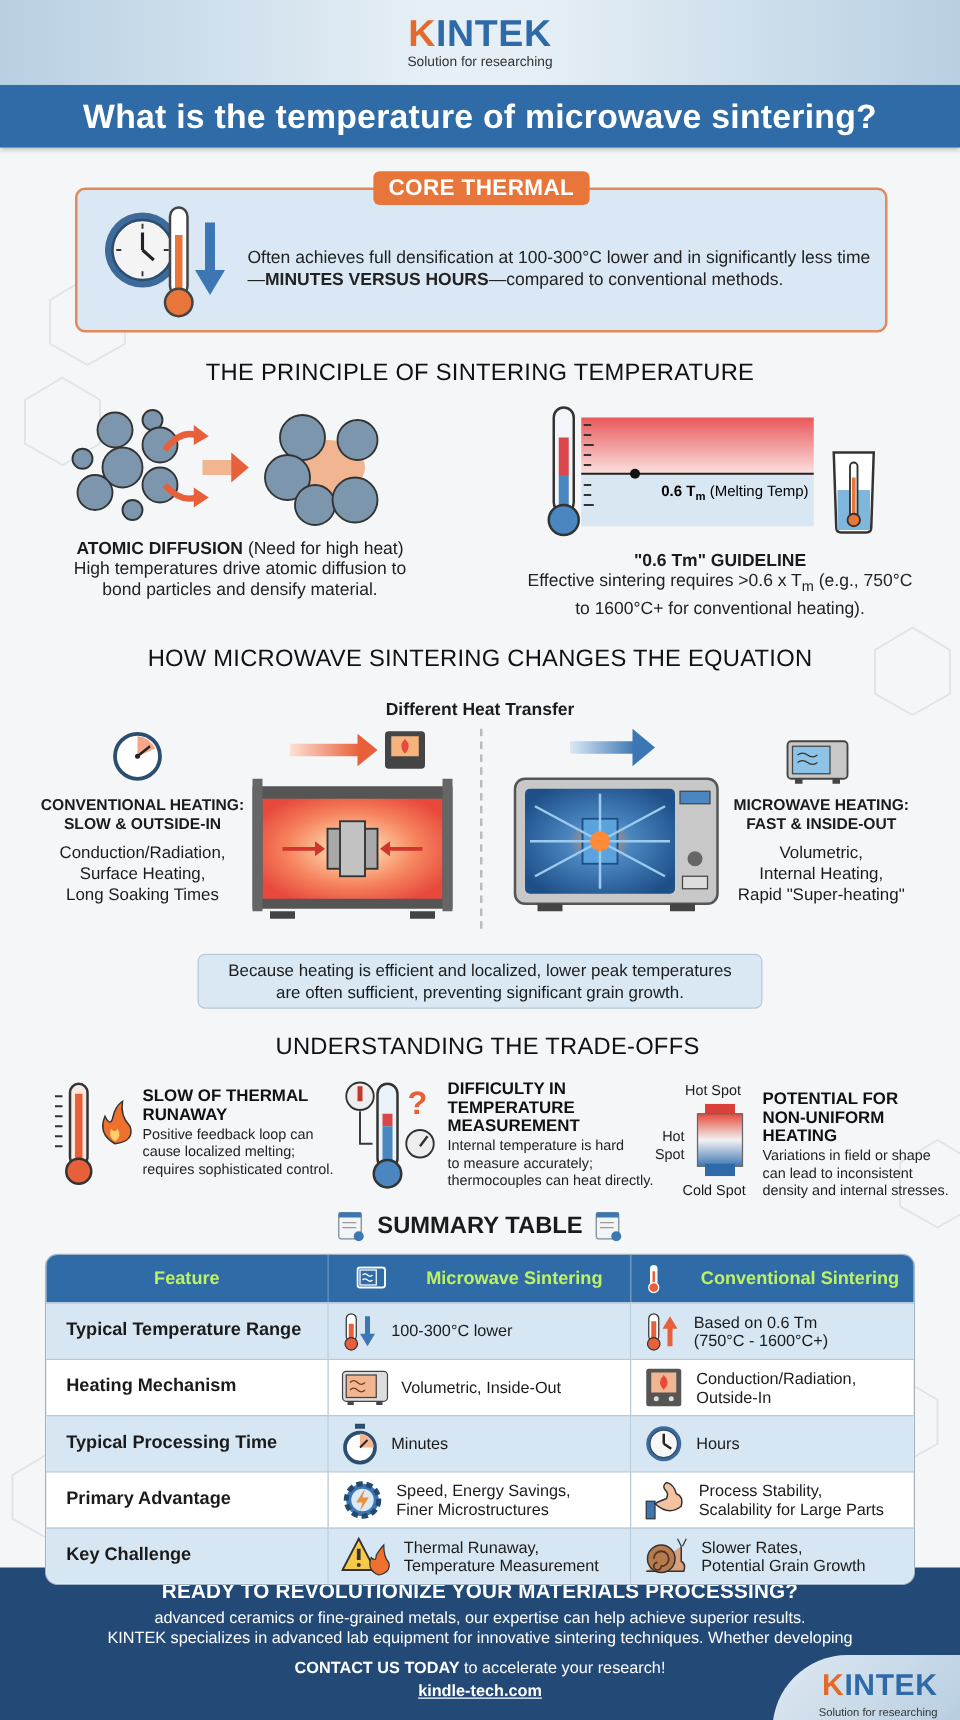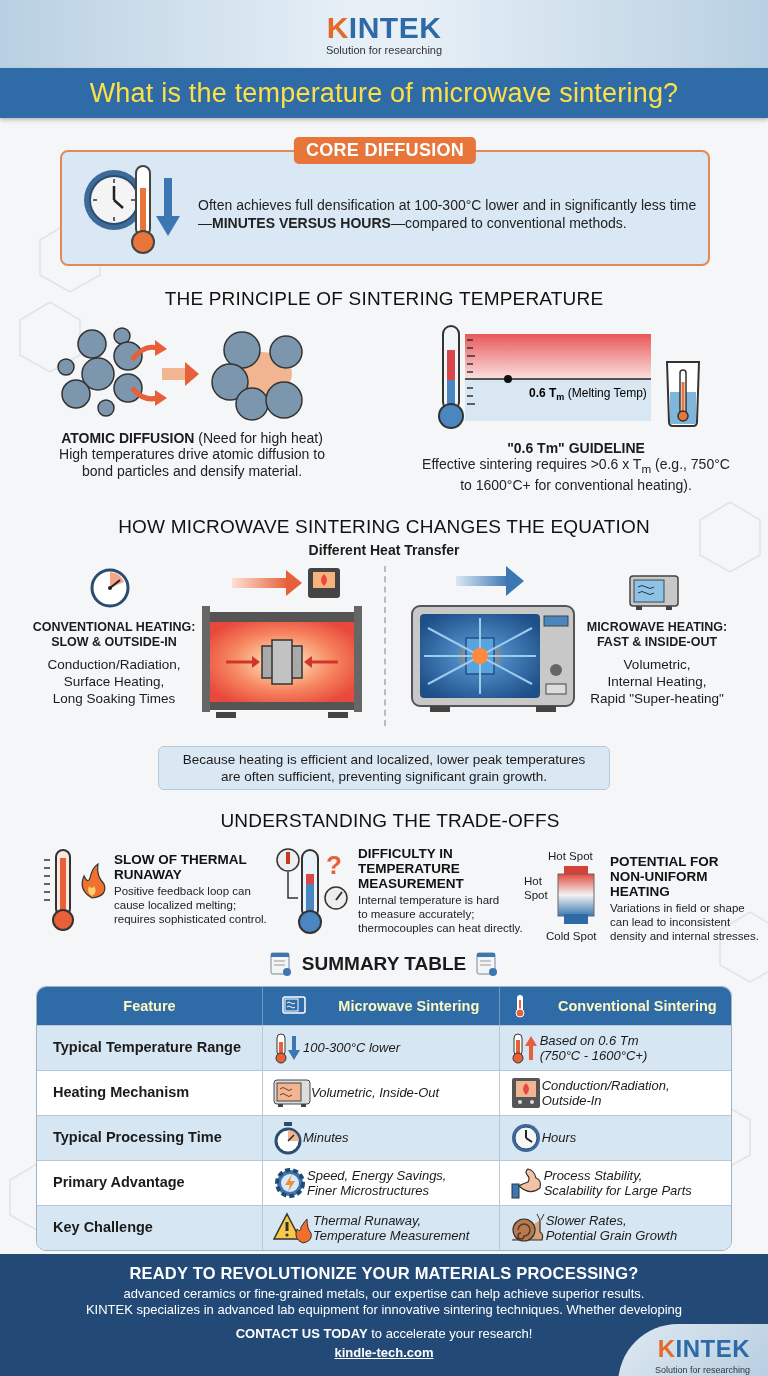--- a/index.html
+++ b/index.html
@@ -25,21 +25,21 @@
   .logo-word { font-size: 30px; font-weight: 700; color: #2f6aa8; letter-spacing: 0.5px; }
   .logo-word .k { color: #e46a2b; }
   .logo-tag { font-size: 11px; color: #333; margin-top: 2px; }
   .title-bar {
     height: 50px;
     background: #2f6ba6;
     display: flex; align-items: center; justify-content: center;
     box-shadow: 0 2px 4px rgba(0,0,0,0.25);
   }
   .title-bar h1 {
-    color: #fde047; font-size: 27px; font-weight: 400; letter-spacing: 0.2px;
+    color: #ffffff; font-size: 27px; font-weight: 700; letter-spacing: 0.2px;
   }
 
   
   .core {
     position: relative;
     margin: 32px 58px 0 60px;
     height: 116px;
     background: #d9e8f4;
     border: 2px solid #e08a5a;
     border-radius: 8px;
@@ -65,21 +65,21 @@
   .principle { margin-top: 22px; }
   .principle-row { display: flex; margin-top: 12px; }
   .pcol { width: 384px; display: flex; flex-direction: column; align-items: center; }
   .pcol svg { display: block; }
   .p-title { font-size: 14px; font-weight: 700; margin-top: 8px; text-align: center; }
   .p-title span { font-weight: 400; }
   .p-body { font-size: 14px; line-height: 17px; text-align: center; color: #222; }
 
   
   .heating { margin-top: 22px; }
-  .sub { text-align: center; font-size: 14px; font-weight: 700; margin-top: 4px; }
+  .sub { text-align: center; font-size: 14px; font-weight: 700; margin-top: 20px; }
   .heat-row { position: relative; height: 170px; margin-top: 8px; }
   .heat-divider { position: absolute; left: 384px; top: 0; height: 160px; border-left: 2px dashed #bbb; }
   .abs { position: absolute; }
   .h-label { font-size: 12.5px; font-weight: 700; text-align: center; line-height: 15px; }
   .h-desc { font-size: 13.5px; text-align: center; line-height: 17px; margin-top: 4px; }
 
   .note {
     margin: 10px auto 0; width: 452px; height: 44px;
     background: #dae8f3; border: 1px solid #b6c9d8; border-radius: 6px;
     font-size: 13.5px; line-height: 17px; text-align: center;
@@ -96,31 +96,31 @@
   .summary-title {
     display: flex; align-items: center; justify-content: center; gap: 10px;
     margin-top: 6px; font-size: 19px; font-weight: 700;
   }
   table.sum {
     margin: 10px auto 0; width: 696px; border-collapse: separate; border-spacing: 0;
     border: 1px solid #9fb3c4; border-radius: 10px; overflow: hidden;
     background: #fff;
   }
   table.sum th {
-    background: #2f6ba6; color: #fef9c3; font-size: 14.5px; font-weight: 700; height: 38px;
+    background: #2f6ba6; color: #bef264; font-size: 14.5px; font-weight: 700; height: 38px;
     border-right: 1px solid #6d97c0;
   }
   table.sum th:last-child, table.sum td:last-child { border-right: none; }
   table.sum td {
     height: 45px; font-size: 13px; border-top: 1px solid #b8c8d6; border-right: 1px solid #b8c8d6;
     vertical-align: middle; line-height: 15px;
   }
   table.sum tr.alt td { background: #d6e6f2; }
   table.sum td.feat { font-weight: 700; font-size: 14.5px; padding-left: 16px; width: 226px; }
-  .cell { display: flex; align-items: center; padding-left: 10px; font-style: italic; }
+  .cell { display: flex; align-items: center; gap: 10px; padding-left: 10px; }
   .cell svg { flex: none; }
   .th-inner { display: flex; align-items: center; justify-content: center; gap: 32px; }
 
   
   .footer {
     position: absolute; left: 0; top: 1254px; width: 768px; height: 132px;
     background: #234a77; color: #fff; text-align: center; overflow: hidden;
   }
   .f-head { font-size: 16.5px; font-weight: 700; margin-top: 10px; letter-spacing: 0.2px; }
   .f-body { font-size: 13px; line-height: 16px; margin-top: 3px; }
@@ -156,21 +156,21 @@
     <div class="logo">
       <div class="logo-word"><span class="k">K</span><span>INTEK</span></div>
       <div class="logo-tag">Solution for researching</div>
     </div>
   </header>
   <div class="title-bar">
     <h1>What is the temperature of microwave sintering?</h1>
   </div>
 
   <section class="core">
-    <div class="core-badge">CORE DIFFUSION</div>
+    <div class="core-badge">CORE THERMAL</div>
     <svg class="core-icon" viewBox="0 0 110 100">
       <circle cx="36" cy="42" r="30" fill="#3d6a98"></circle>
       <circle cx="36" cy="42" r="24" fill="#f4f4f4" stroke="#2b4d70" stroke-width="2"></circle>
       <g stroke="#333" stroke-width="1.5">
         <line x1="36" y1="21" x2="36" y2="25"></line>
           <line x1="36" y1="59" x2="36" y2="63"></line>
         <line x1="15" y1="42" x2="19" y2="42"></line>
           <line x1="53" y1="42" x2="57" y2="42"></line>
       </g>
       <line x1="36" y1="42" x2="36" y2="28" stroke="#222" stroke-width="2.5"></line>
@@ -414,21 +414,21 @@
         <div class="t-title">TEMPERATURE</div>
         <div class="t-title">MEASUREMENT</div>
         <div class="t-body">
             <div>Internal temperature is hard</div>
             <div>to measure accurately;</div>
             <div>thermocouples can heat directly.</div>
           </div>
       </div>
 
       <div class="abs" style="left:536px;top:4px;font-size:11.5px">Hot Spot</div>
-      <div class="abs" style="left:512px;top:28px;font-size:11.5px;line-height:14px">
+      <div class="abs" style="left:512px;top:40px;font-size:11.5px;text-align:right;line-height:14px">
           <div>Hot</div>
           <div>Spot</div>
         </div>
       <svg class="abs" style="left:544px;top:20px" width="40" height="58" viewBox="0 0 40 58">
         <defs>
             <linearGradient id="hc" x1="0" y1="0" x2="0" y2="1">
               <stop offset="0" stop-color="#e54b3c"></stop>
               <stop offset="0.5" stop-color="#f2f2f2"></stop>
               <stop offset="1" stop-color="#3d77b3"></stop>
             </linearGradient>

